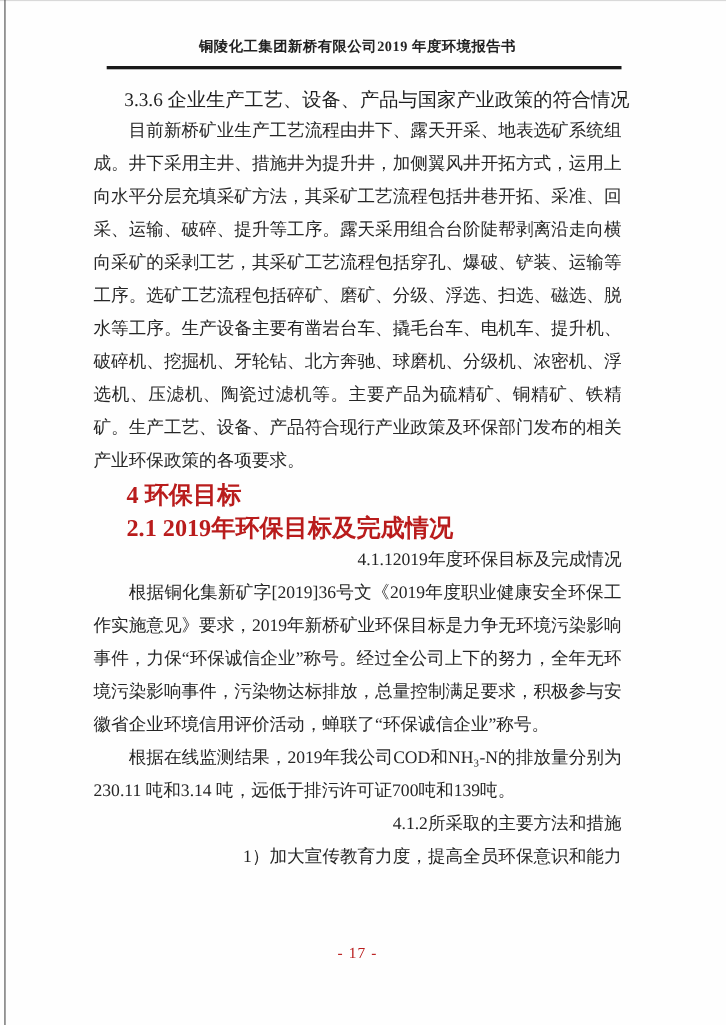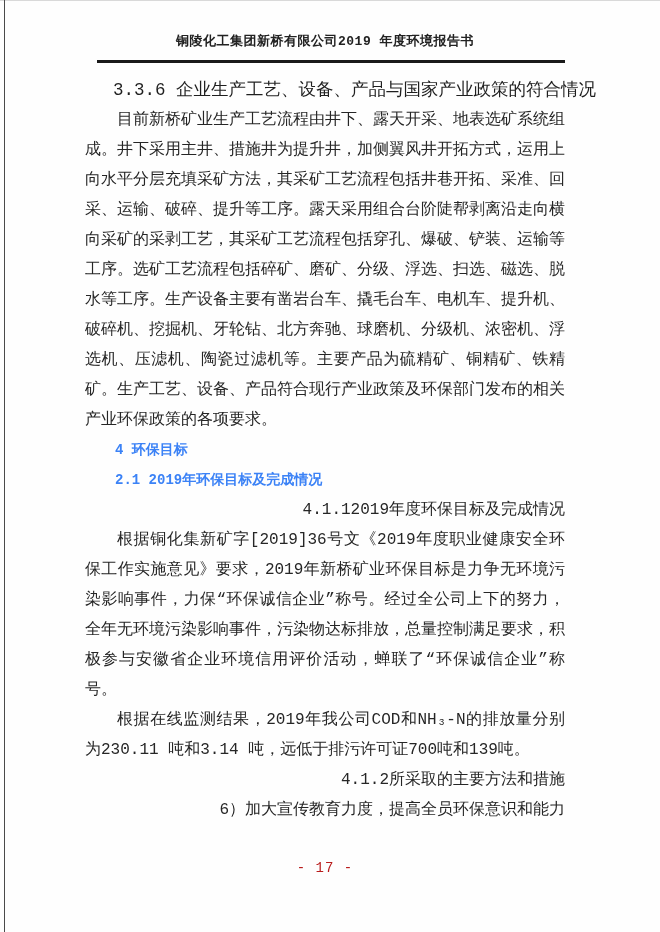--- a/index.html
+++ b/index.html
@@ -6,21 +6,21 @@
     margin: 0;
     padding: 0;
     background: #ffffff;
   }
   .page {
     position: relative;
     width: 660px;
     height: 932px;
     background: #fefefe;
     overflow: hidden;
-    font-family: Liberation Mono, monospace;
+    font-family: Liberation Serif, serif;
     color: #262626;
   }
   .scan-line-top {
     position: absolute;
     top: 0; left: 0; right: 0;
     height: 1px;
     background: #d9d9d9;
   }
   .scan-line-left {
     position: absolute;
@@ -57,24 +57,24 @@
   .content > div { margin: 0; }
   .h-section {
     font-size: 17.5px;
     padding-left: 28px;
     white-space: nowrap;
     text-align: right;
     color: #1f1f1f;
   }
   .h-level1, .h-level2 {
     font-weight: bold;
-    font-size: 14px;
+    font-size: 22px;
     padding-left: 30px;
     text-align: left;
-    color: #3b82f6;
+    color: #b91c1c;
   }
   .sub-heading, .list-line {
     padding-left: 30px;
     text-align: right;
   }
   .paragraph {
     text-indent: 2em;
   }
   .footer {
     position: absolute;
@@ -102,19 +102,19 @@
 
   <div class="content" id="content">
       <div class="h-section">3.3.6 企业生产工艺、设备、产品与国家产业政策的符合情况</div>
       <div class="paragraph">目前新桥矿业生产工艺流程由井下、露天开采、地表选矿系统组成。井下采用主井、措施井为提升井，加侧翼风井开拓方式，运用上向水平分层充填采矿方法，其采矿工艺流程包括井巷开拓、采准、回采、运输、破碎、提升等工序。露天采用组合台阶陡帮剥离沿走向横向采矿的采剥工艺，其采矿工艺流程包括穿孔、爆破、铲装、运输等工序。选矿工艺流程包括碎矿、磨矿、分级、浮选、扫选、磁选、脱水等工序。生产设备主要有凿岩台车、撬毛台车、电机车、提升机、破碎机、挖掘机、牙轮钻、北方奔驰、球磨机、分级机、浓密机、浮选机、压滤机、陶瓷过滤机等。主要产品为硫精矿、铜精矿、铁精矿。生产工艺、设备、产品符合现行产业政策及环保部门发布的相关产业环保政策的各项要求。</div>
       <div class="h-level1">4  环保目标</div>
       <div class="h-level2">2.1 2019年环保目标及完成情况</div>
       <div class="sub-heading">4.1.12019年度环保目标及完成情况</div>
       <div class="paragraph">根据铜化集新矿字[2019]36号文《2019年度职业健康安全环保工作实施意见》要求，2019年新桥矿业环保目标是力争无环境污染影响事件，力保“环保诚信企业”称号。经过全公司上下的努力，全年无环境污染影响事件，污染物达标排放，总量控制满足要求，积极参与安徽省企业环境信用评价活动，蝉联了“环保诚信企业”称号。</div>
       <div class="paragraph">根据在线监测结果，2019年我公司COD和NH₃-N的排放量分别为230.11 吨和3.14 吨，远低于排污许可证700吨和139吨。</div>
       <div class="sub-heading">4.1.2所采取的主要方法和措施</div>
-      <div class="list-line">6）加大宣传教育力度，提高全员环保意识和能力</div>
+      <div class="list-line">1）加大宣传教育力度，提高全员环保意识和能力</div>
     </div>
 
   <div class="footer">
     <span>- 17 -</span>
   </div>
 </div>
 
 </body></html>

